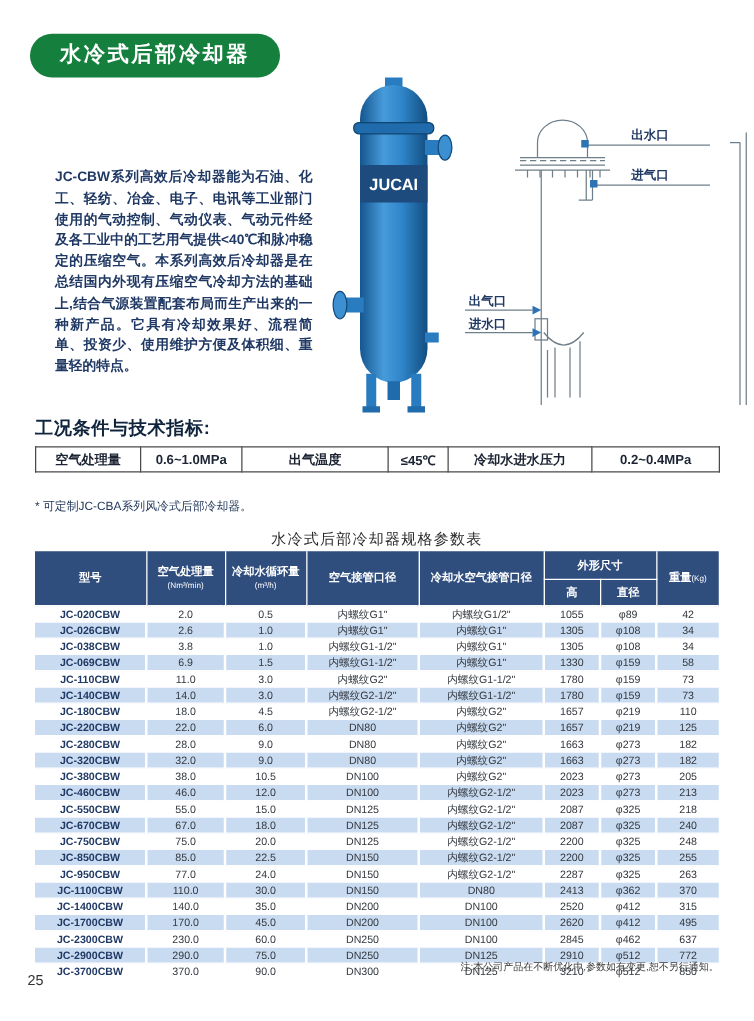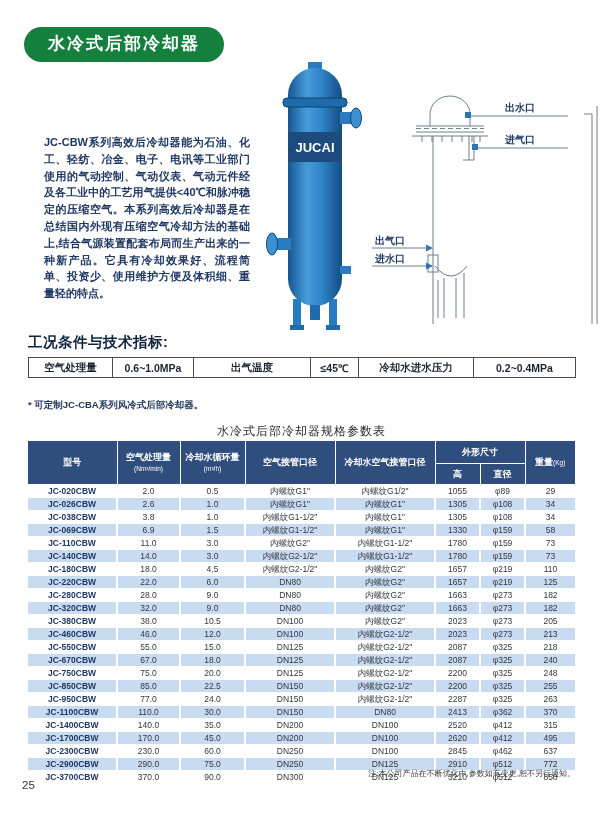--- a/index.html
+++ b/index.html
@@ -34,21 +34,21 @@
     position:absolute;left:28px;top:357px;width:547px;
     border-collapse:collapse;table-layout:fixed;
   }
   .cond-table td{
     border:1px solid #4a4a4a;text-align:center;
     height:19px;font-size:10.5px;font-weight:600;color:#1c2433;
     padding:0 2px;white-space:nowrap;
   }
   .cond-footnote{
     position:absolute;left:28px;top:399px;
-    font-size:9.5px;font-weight:700;color:#23395c;text-align:center;
+    font-size:9.5px;font-weight:400;color:#23395c;text-align:center;
   }
   
   .spec-title{
     position:absolute;left:28px;top:423px;width:547px;
     text-align:center;font-size:12px;color:#2b2b2b;letter-spacing:1px;
   }
   .spec-wrap{position:absolute;left:28px;top:441px;width:547px;}
   .spec-table{border-collapse:collapse;table-layout:fixed;width:547px;}
   .spec-table th{
     background:#2F4E7E;color:#ffffff;font-size:9px;font-weight:bold;
@@ -232,21 +232,21 @@
     </thead>
     <tbody>
         <tr>
           <td class="model-cell">JC-020CBW</td>
           <td>2.0</td>
           <td>0.5</td>
           <td>内螺纹G1"</td>
           <td>内螺纹G1/2"</td>
           <td>1055</td>
           <td>φ89</td>
-          <td>29</td>
+          <td>42</td>
         </tr>
         <tr>
           <td class="model-cell">JC-026CBW</td>
           <td>2.6</td>
           <td>1.0</td>
           <td>内螺纹G1"</td>
           <td>内螺纹G1"</td>
           <td>1305</td>
           <td>φ108</td>
           <td>34</td>

